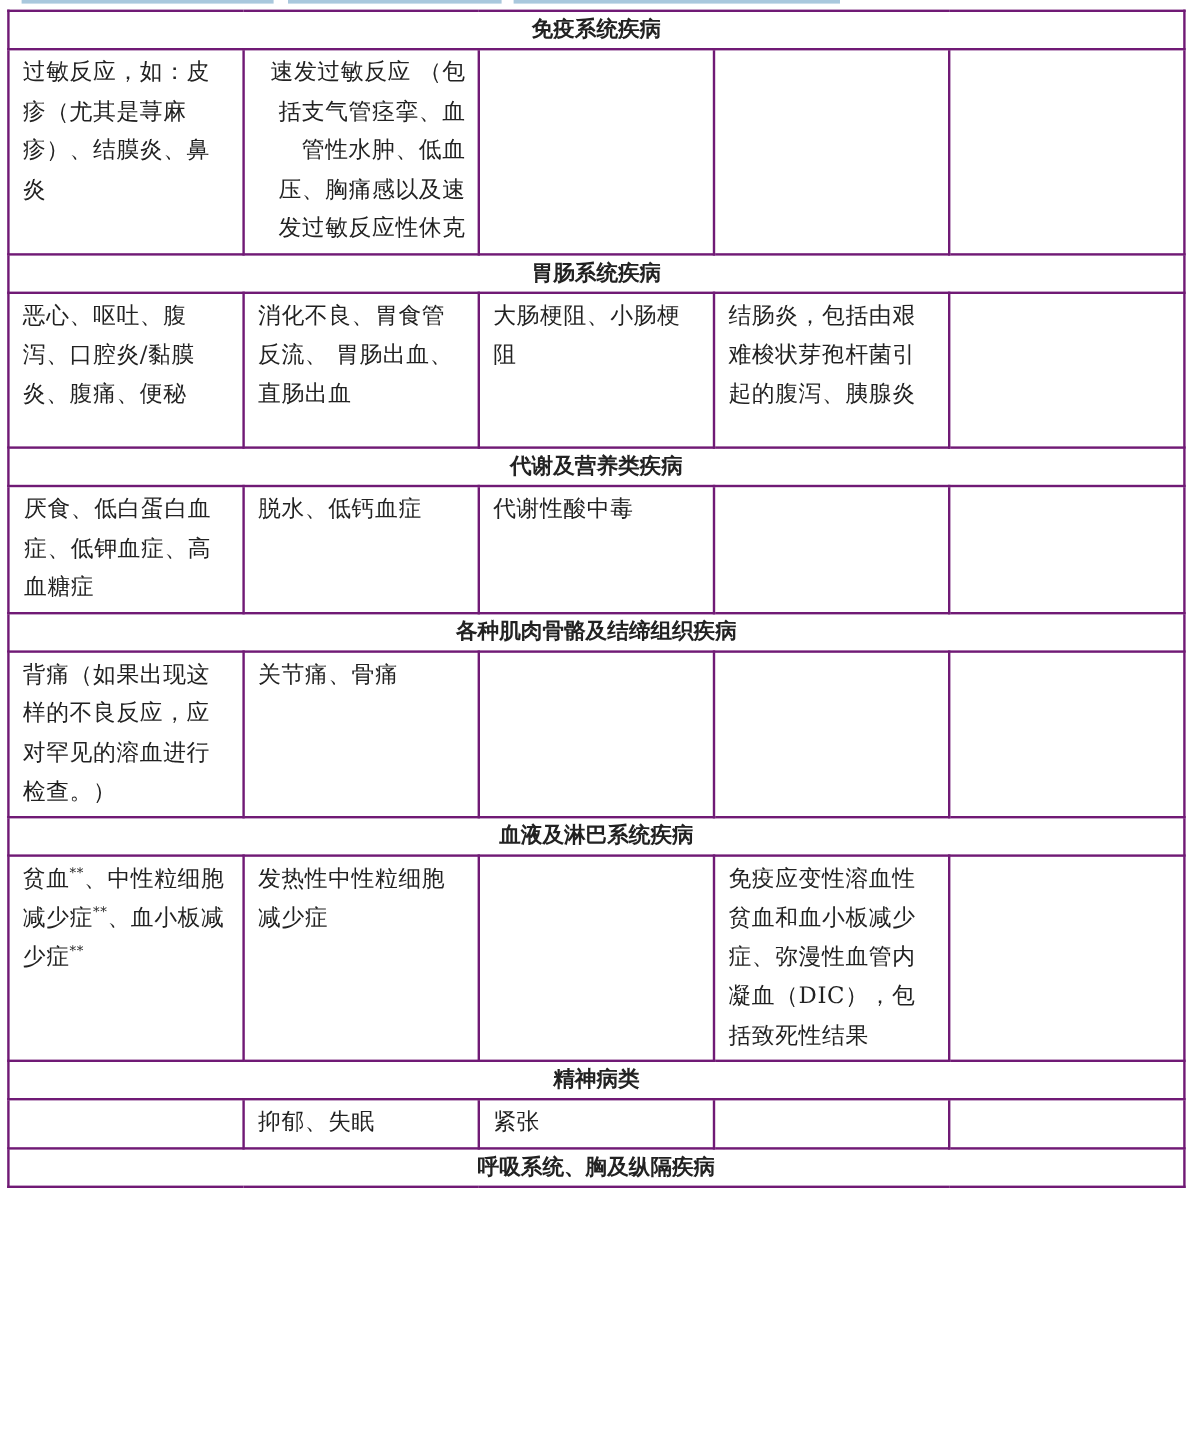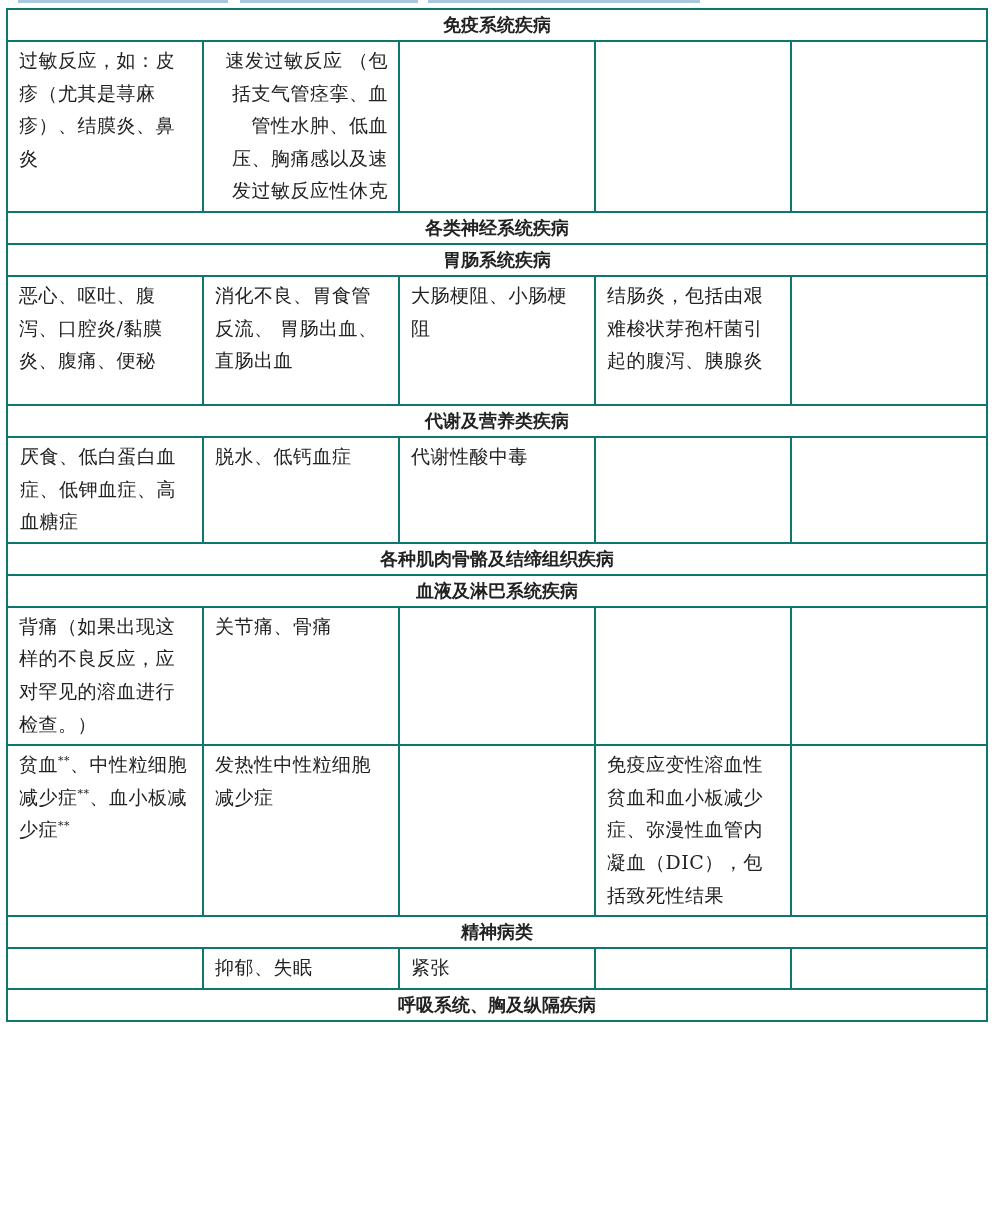--- a/index.html
+++ b/index.html
@@ -1,21 +1,21 @@
 <!DOCTYPE html>
 <html><head>
   <meta charset="utf-8">
   <style>
     html, body { margin: 0; padding: 0; background: #ffffff; }
     body { width: 995px; height: 1213px; position: relative; overflow: hidden;
       font-family: "DejaVu Serif", "Liberation Serif", serif; color: #222; }
     .topstrip { position: absolute; top: 0; height: 3px; background: #a9c8dd; }
     table.adr { position: absolute; left: 6px; top: 8px; width: 980px;
       border-collapse: collapse; table-layout: fixed; }
-    table.adr td { border: 2px solid #0f766e; vertical-align: top; padding: 2px 10px 4px 11px;
+    table.adr td { border: 2px solid #701a75; vertical-align: top; padding: 2px 10px 4px 11px;
       font-size: 19px; line-height: 32.6px; letter-spacing: 0.5px; word-break: break-all; }
     table.adr td.section { text-align: center; font-weight: bold; font-family: "DejaVu Sans", "Liberation Sans", sans-serif;
       font-size: 18px; padding: 0; height: 30px; line-height: 30px; letter-spacing: 0; vertical-align: middle; }
     sup { font-size: 11px; line-height: 0; }
   </style>
 </head>
 <body>
 
 <div>
   <div class="topstrip" style="left:18px;width:210px;"></div>
@@ -36,23 +36,20 @@
         <td class="section" colspan="5">免疫系统疾病</td>
       </tr>
       <tr>
         <td style="height: 159px;">过敏反应，如：皮疹（尤其是荨麻疹）、结膜炎、鼻炎</td>
         <td style="height: 159px; text-align: right;">速发过敏反应 （包括支气管痉挛、血管性水肿、低血压、胸痛感以及速发过敏反应性休克</td>
         <td style="height: 159px;"></td>
         <td style="height: 159px;"></td>
         <td style="height: 159px;"></td>
       </tr>
       <tr>
-        <td class="section" colspan="5">各类神经系统疾病</td>
-      </tr>
-      <tr>
         <td class="section" colspan="5">胃肠系统疾病</td>
       </tr>
       <tr>
         <td style="height: 121px;">恶心、呕吐、腹泻、口腔炎/黏膜炎、腹痛、便秘</td>
         <td style="height: 121px;">消化不良、胃食管反流、 胃肠出血、直肠出血</td>
         <td style="height: 121px;">大肠梗阻、小肠梗阻</td>
         <td style="height: 121px;">结肠炎，包括由艰难梭状芽孢杆菌引起的腹泻、胰腺炎</td>
         <td style="height: 121px;"></td>
       </tr>
       <tr>
@@ -62,28 +59,28 @@
         <td style="height: 93px; padding-left: 12px;">厌食、低白蛋白血症、低钾血症、高血糖症</td>
         <td style="height: 93px;">脱水、低钙血症</td>
         <td style="height: 93px; margin-left: 42px;">代谢性酸中毒</td>
         <td style="height: 93px;"></td>
         <td style="height: 93px;"></td>
       </tr>
       <tr>
         <td class="section" colspan="5">各种肌肉骨骼及结缔组织疾病</td>
       </tr>
       <tr>
-        <td class="section" colspan="5">血液及淋巴系统疾病</td>
-      </tr>
-      <tr>
         <td style="height: 125px;">背痛（如果出现这样的不良反应，应对罕见的溶血进行检查。）</td>
         <td style="height: 125px;">关节痛、骨痛</td>
         <td style="height: 125px;"></td>
         <td style="height: 125px;"></td>
         <td style="height: 125px;"></td>
+      </tr>
+      <tr>
+        <td class="section" colspan="5">血液及淋巴系统疾病</td>
       </tr>
       <tr>
         <td style="height: 159px;">贫血<sup>**</sup>、中性粒细胞减少症<sup>**</sup>、血小板减少症<sup>**</sup></td>
         <td style="height: 159px;">发热性中性粒细胞减少症</td>
         <td style="height: 159px;"></td>
         <td style="height: 159px;">免疫应变性溶血性贫血和血小板减少症、弥漫性血管内凝血（DIC），包括致死性结果</td>
         <td style="height: 159px;"></td>
       </tr>
       <tr>
         <td class="section" colspan="5">精神病类</td>

